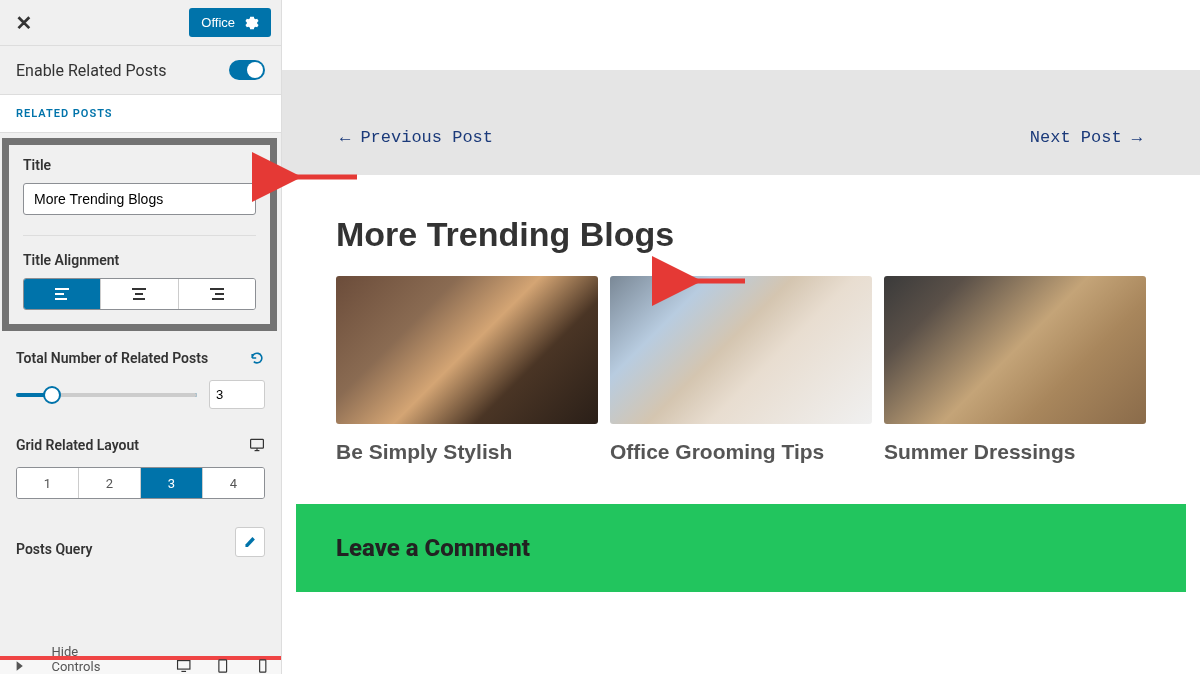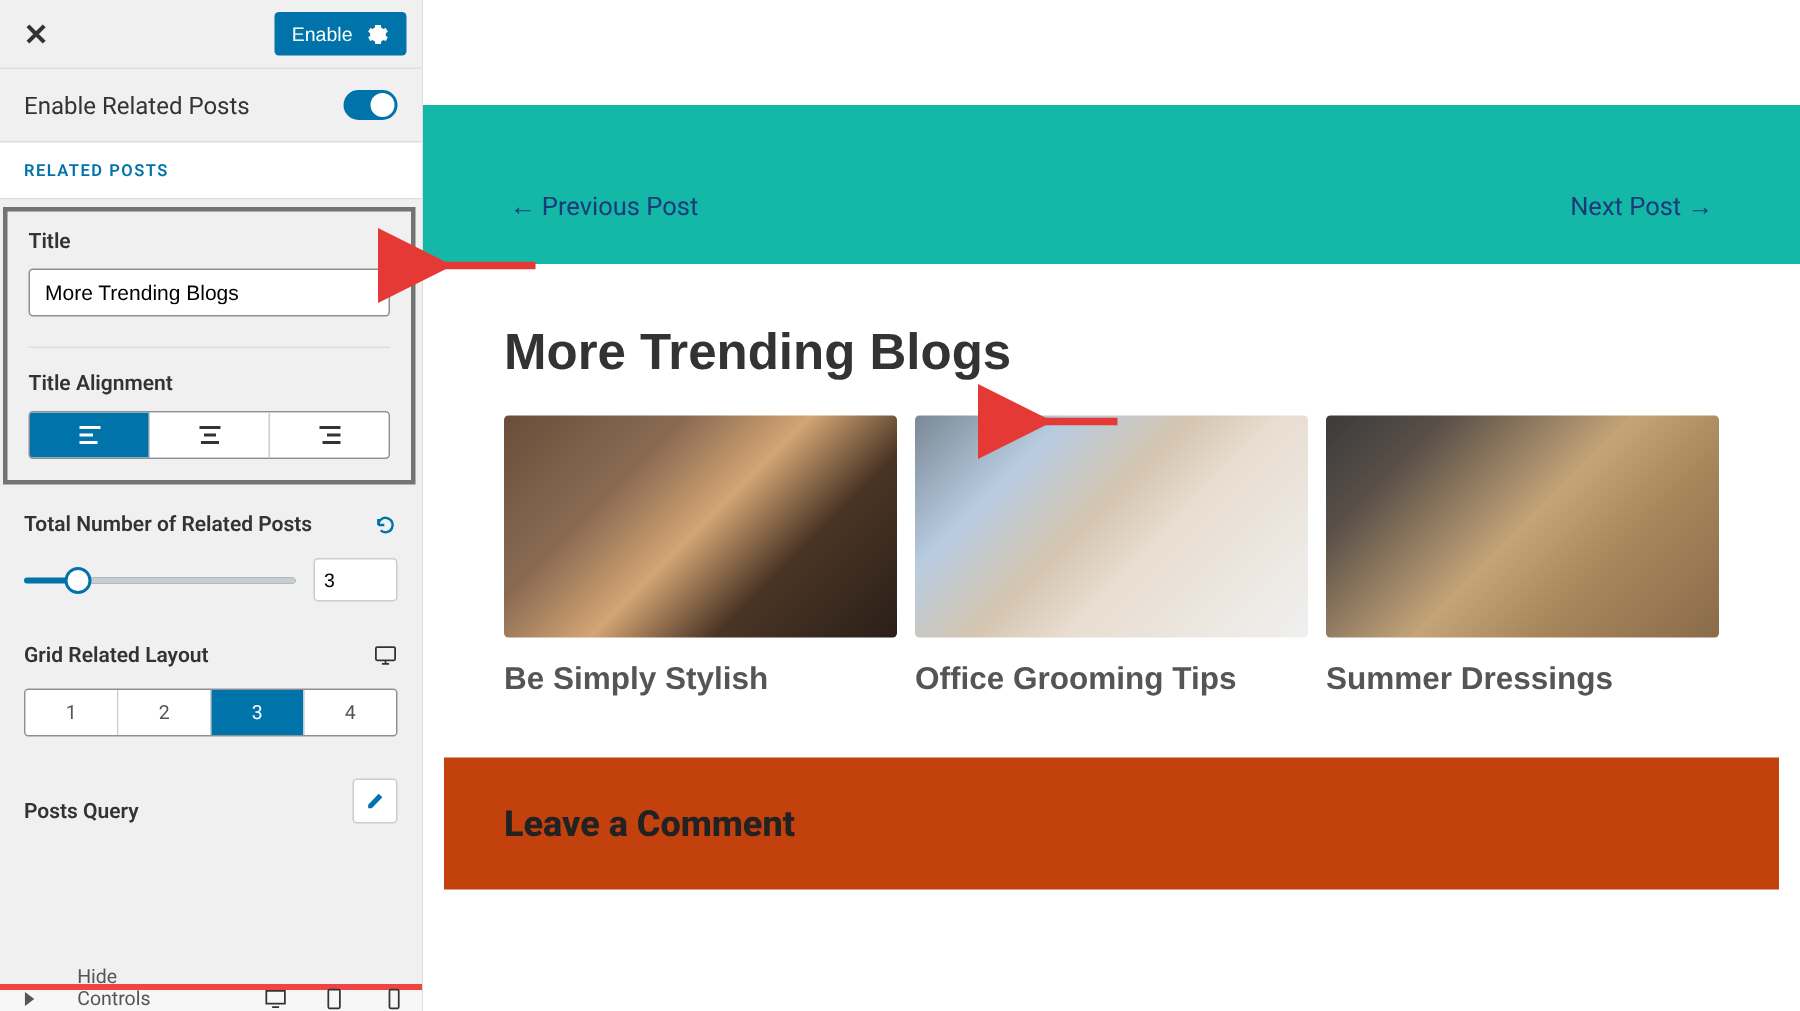--- a/index.html
+++ b/index.html
@@ -12,21 +12,21 @@
     .topbar-spacer { flex: 1; }
     .publish-btn { background: #0073aa; color: #fff; border: none; padding: 7px 12px; border-radius: 3px; font-size: 13px; cursor: pointer; display: flex; align-items: center; gap: 10px; }
     .publish-btn svg { width: 14px; height: 14px; fill: #fff; }
     
     .toggle-row { padding: 14px 16px; display: flex; align-items: center; justify-content: space-between; font-size: 16px; color: #333; }
     .toggle { width: 36px; height: 20px; background: #0073aa; border-radius: 10px; position: relative; cursor: pointer; }
     .toggle-knob { width: 16px; height: 16px; background: #fff; border-radius: 50%; position: absolute; top: 2px; right: 2px; }
     
     .section-header { background: #fff; padding: 12px 16px; font-size: 11px; font-weight: 600; color: #0073aa; letter-spacing: 1px; border-top: 1px solid #ddd; border-bottom: 1px solid #ddd; }
     
-    .highlighted-section { border: 3px solid #737373; margin: 5px 4px 5px 2px; padding: 12px 14px 14px 14px; }
+    .highlighted-section { border: 7px solid #737373; margin: 5px 4px 5px 2px; padding: 12px 14px 14px 14px; }
     
     .field-label { font-size: 14px; font-weight: 600; color: #333; margin-bottom: 10px; display: block; }
     .text-input { width: 100%; padding: 7px 10px; border: 1px solid #8c8f94; border-radius: 3px; font-size: 14px; background: #fff; }
     
     .divider { border-top: 1px solid #ddd; margin: 20px 0 16px 0; }
     
     .btn-group { display: flex; border: 1px solid #8c8f94; border-radius: 3px; overflow: hidden; }
     .btn-group .seg { flex: 1; height: 30px; display: flex; align-items: center; justify-content: center; background: #fff; cursor: pointer; border-right: 1px solid #ccc; }
     .btn-group .seg:last-child { border-right: none; }
     .btn-group .seg.active { background: #0073aa; }
@@ -53,52 +53,52 @@
     .posts-query-row { display: flex; align-items: flex-end; justify-content: space-between; }
     .edit-btn { width: 30px; height: 30px; border: 1px solid #ccc; border-radius: 3px; background: #fff; display: flex; align-items: center; justify-content: center; cursor: pointer; }
     .edit-btn svg { width: 14px; height: 14px; fill: #0073aa; }
     
     .bottombar { position: absolute; bottom: 0; left: 0; width: 282px; height: 18px; background: #f7f7f7; border-top: 4px solid #ef4444; display: flex; align-items: flex-end; padding: 0 12px; font-size: 13px; color: #555; gap: 24px; }
     .bottombar-spacer { flex: 1; }
     .bottombar svg { width: 16px; height: 16px; }
     
     
     .preview { position: absolute; left: 282px; top: 0; right: 0; height: 674px; background: #fff; overflow-y: auto; }
-    .nav-row { background: #14b8a6; padding: 58px 58px 28px 58px; display: flex; justify-content: space-between; margin-top: 70px; }
+    .nav-row { background: #e5e5e5; padding: 58px 58px 28px 58px; display: flex; justify-content: space-between; margin-top: 70px; font-family: Liberation Mono, monospace; }
     .nav-link { color: #1b3a7a; font-size: 17px; text-decoration: none; cursor: pointer; }
     
     .content-block { background: #fff; padding: 40px 40px 18px 40px; margin: 0 14px; }
     .main-title { font-size: 34px; font-weight: 800; color: #333; font-family: "Segoe UI", Arial, sans-serif; margin-bottom: 22px; }
     
     .cards { display: flex; gap: 12px; align-items: center; }
     .card { flex: 1; }
     .card-img { width: 100%; height: 148px; border-radius: 3px; background-size: cover; background-position: center; }
     .card-img.img1 { background: linear-gradient(135deg, #6b4c3a 0%, #8a6b52 30%, #d4a574 50%, #4a3525 70%, #2a1f18 100%); }
     .card-img.img2 { background: linear-gradient(135deg, #7a8896 0%, #b8cce0 25%, #d4c5b0 45%, #e8ddd0 60%, #f0f0f0 100%); }
     .card-img.img3 { background: linear-gradient(135deg, #3a3a3a 0%, #5a5048 20%, #c4a478 50%, #a8865c 70%, #8a6b4a 100%); }
     .card-title { font-size: 21px; font-weight: 700; color: #555; margin-top: 16px; font-family: "Segoe UI", Arial, sans-serif; }
     
-    .comment-block { background: #c2410c; padding: 30px 40px; margin: 22px 14px 0; }
+    .comment-block { background: #22c55e; padding: 30px 40px; margin: 22px 14px 0; }
     .comment-title { font-size: 24px; font-weight: 800; color: #222; }
     
     
     .arrow { position: absolute; pointer-events: none; }
     .arrow svg { overflow: visible; }
     .arrow1 { left: 282px; top: 164px; width: 80px; height: 26px; }
     .arrow2 { left: 682px; top: 270px; width: 68px; height: 22px; }
   </style>
 </head>
 <body>
 
 <div class="sidebar">
   <div class="topbar">
     <div class="close-btn">✕</div>
     <div class="topbar-spacer"></div>
     <button class="publish-btn">
-      <span>Enable</span>
+      <span>Office</span>
       <svg viewBox="0 0 20 20">
           <path d="M10 13a3 3 0 100-6 3 3 0 000 6zm7.5-3c0-.4 0-.8-.1-1.2l2-1.5-2-3.5-2.3 1a7.5 7.5 0 00-2-1.2L12.7 1H7.3l-.4 2.6c-.7.3-1.4.7-2 1.2l-2.3-1-2 3.5 2 1.5c-.1.4-.1.8-.1 1.2s0 .8.1 1.2l-2 1.5 2 3.5 2.3-1c.6.5 1.3.9 2 1.2l.4 2.6h5.4l.4-2.6c.7-.3 1.4-.7 2-1.2l2.3 1 2-3.5-2-1.5c.1-.4.1-.8.1-1.2z"></path>
         </svg>
     </button>
   </div>
 
   <div class="toggle-row">
     <span>Enable Related Posts</span>
     <div class="toggle">
       <div class="toggle-knob"></div>

